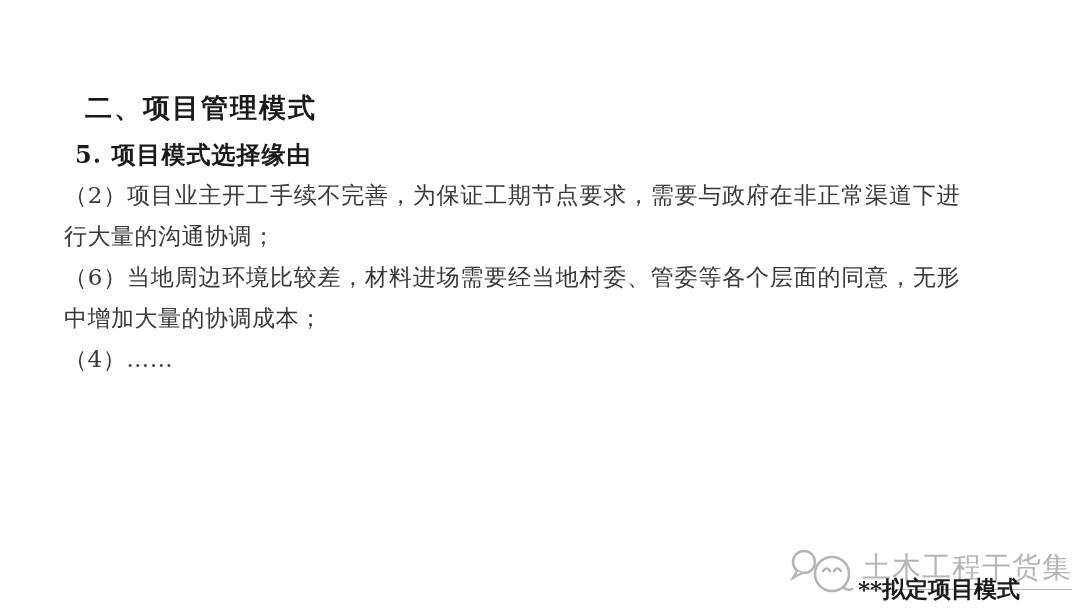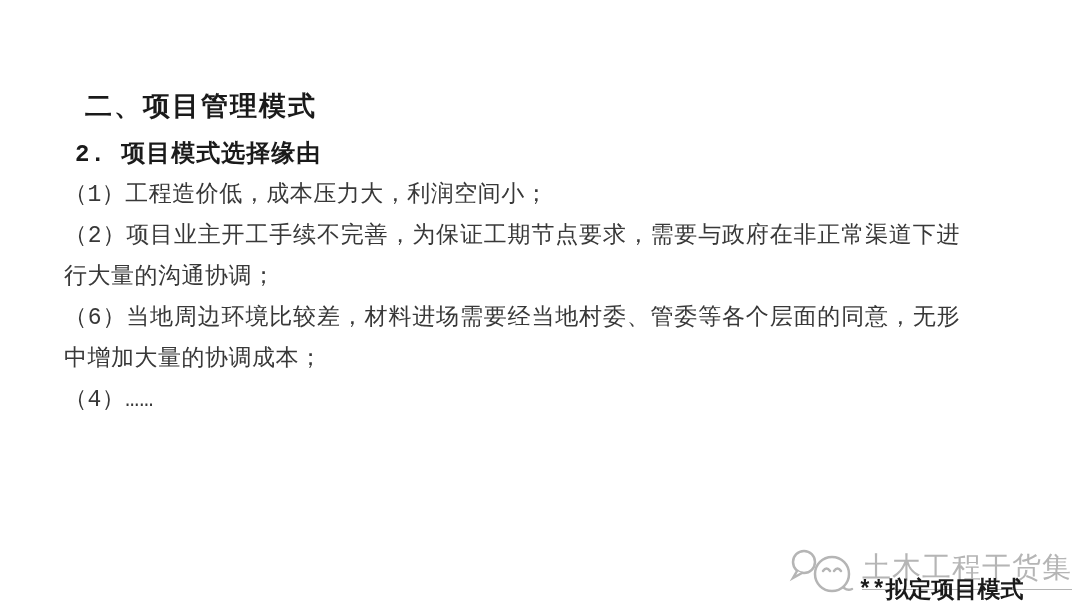--- a/index.html
+++ b/index.html
@@ -11,21 +11,20 @@
     width: 1080px;
     height: 608px;
     overflow: hidden;
     font-family: "DejaVu Serif", "Liberation Serif", serif;
     position: relative;
   }
   .page {
     position: absolute;
     inset: 0;
     background: var(--color-background, #ffffff);
-    font-family: Liberation Mono, monospace;
   }
   .doc {
     position: absolute;
     left: 64px;
     top: 82px;
     width: 896px;
     color: var(--color-text, #383838);
   }
   .doc h1 {
     margin: 0 0 0 21px;
@@ -92,23 +91,22 @@
 </head>
 <body>
 
 <div class="page">
 
   <div class="doc">
     <h1>二、项目管理模式</h1>
 
 
 
-    <h2>2. 项目模式选择缘由</h2>
+    <h2>5. 项目模式选择缘由</h2>
 
-    <p>（1）工程造价低，成本压力大，利润空间小；</p>
 
     <p class="p-item-long">（2）项目业主开工手续不完善，为保证工期节点要求，需要与政府在非正常渠道下进行大量的沟通协调；</p>
 
     <p class="p-item-long">（6）当地周边环境比较差，材料进场需要经当地村委、管委等各个层面的同意，无形中增加大量的协调成本；</p>
 
     <p>（4）……</p>
   </div>
 
   <div class="footer">
     <svg class="logo" width="70" height="52" viewBox="0 0 70 52" fill="none" stroke="#b5b5b5" stroke-width="2.5" stroke-linecap="round">

